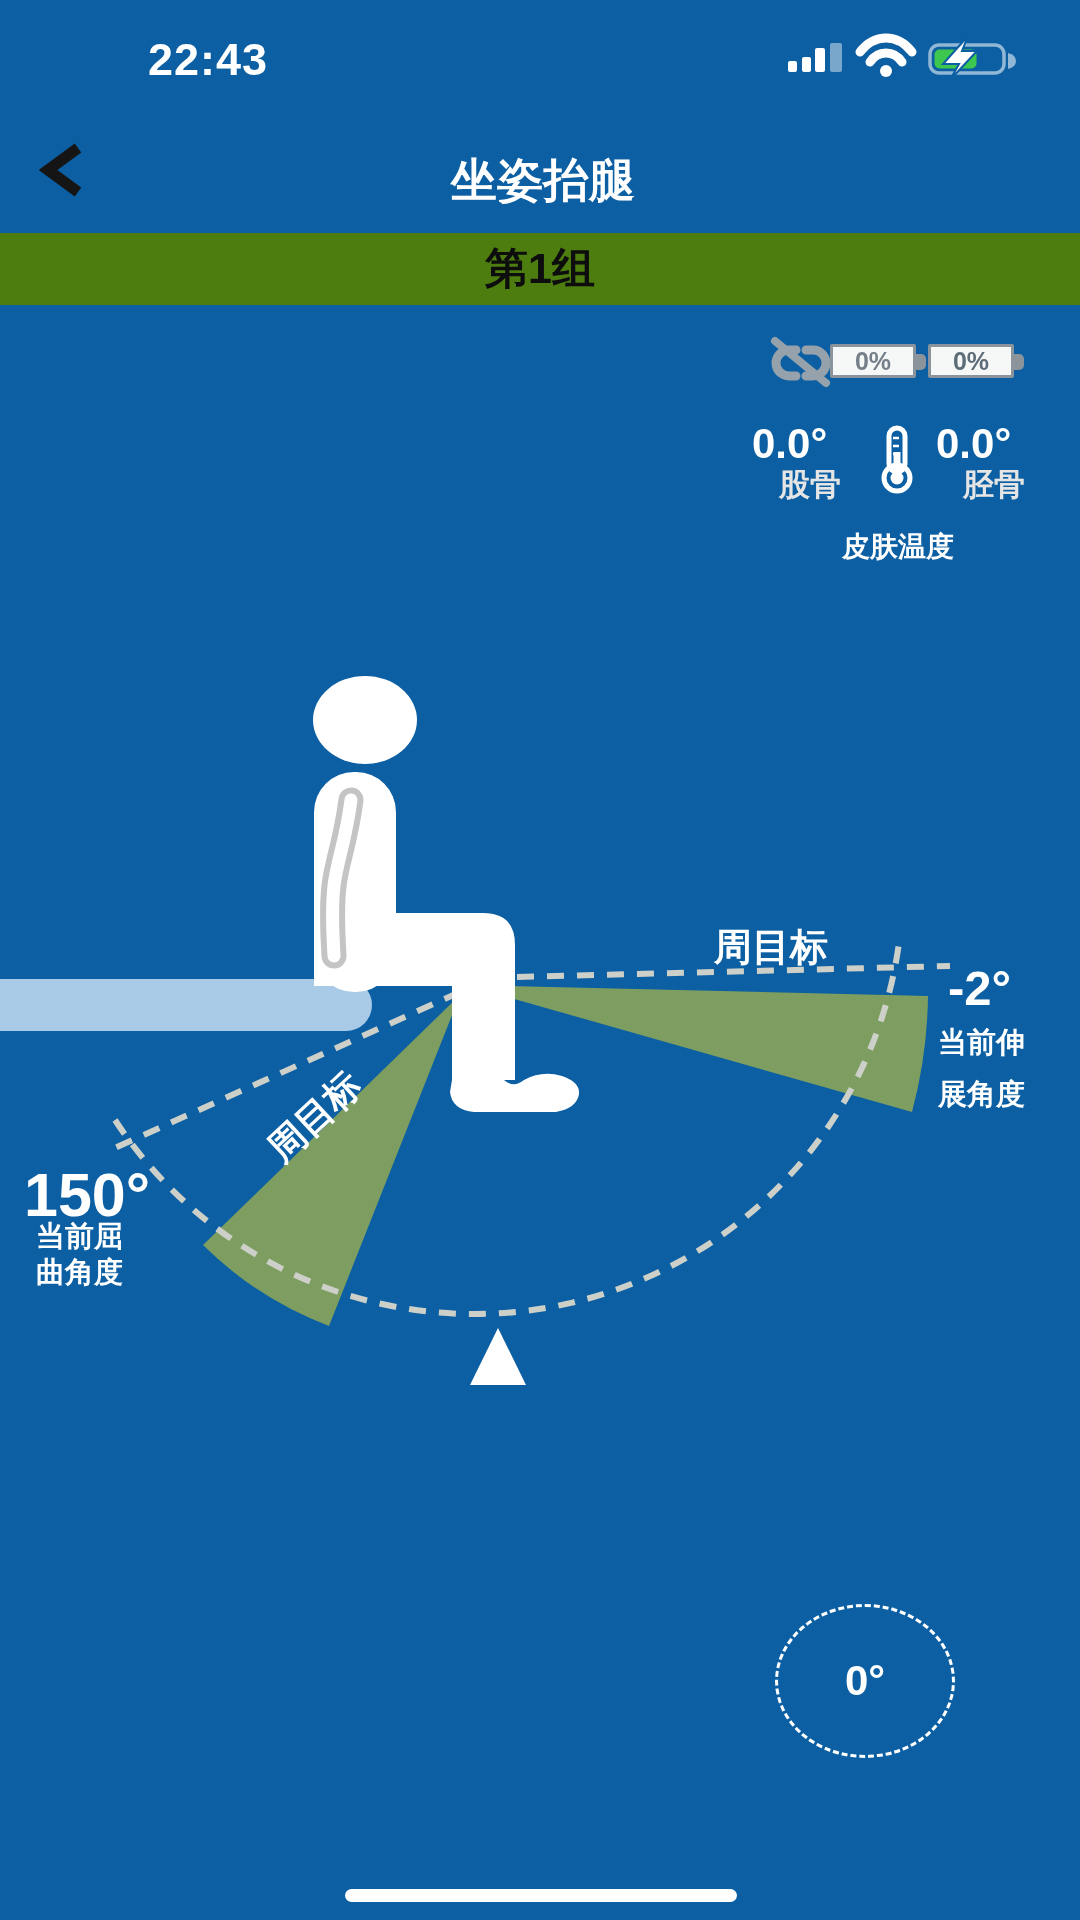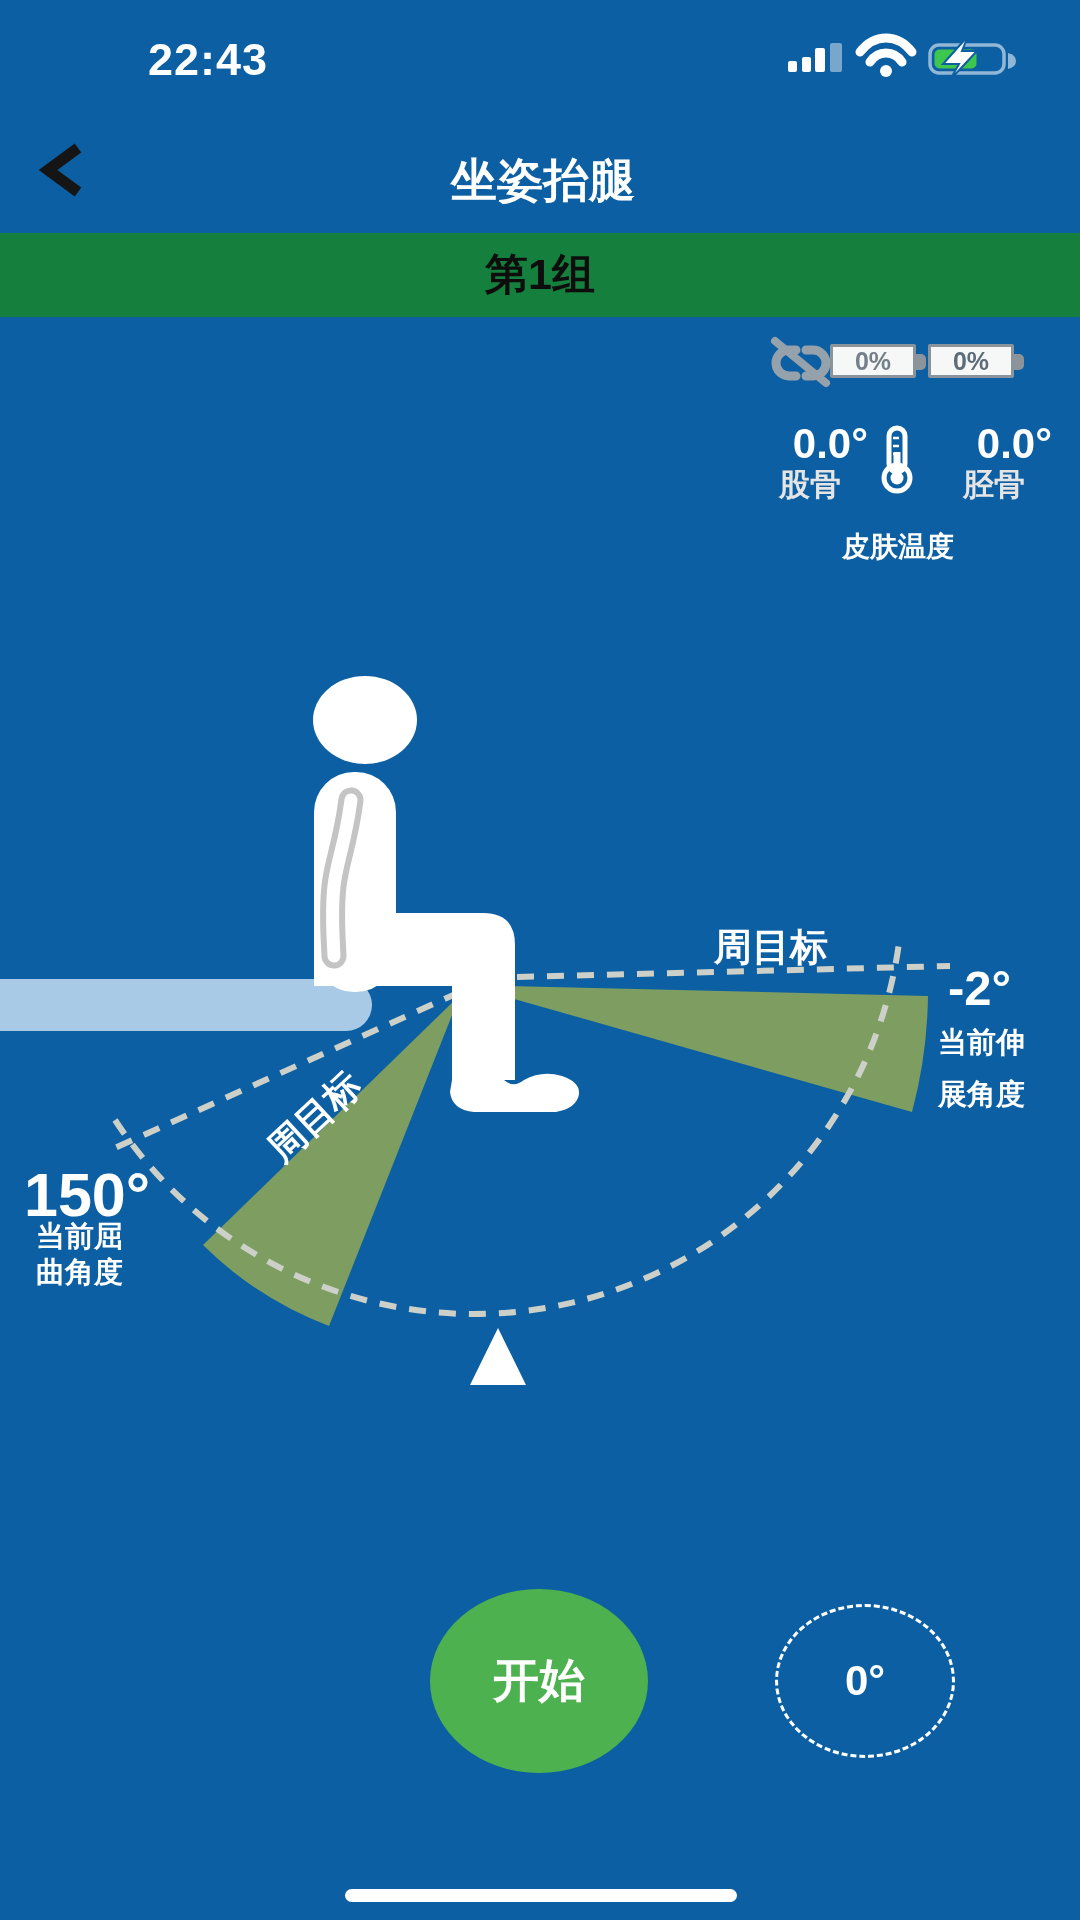--- a/index.html
+++ b/index.html
@@ -9,35 +9,35 @@
     font-family:"Liberation Sans","DejaVu Sans",sans-serif;
     -webkit-font-smoothing:antialiased;
   }
   .abs{position:absolute;}
   
   .status-time{left:112px;top:34px;font-size:45px;font-weight:bold;color:#fff;letter-spacing:1px;margin-left:36px;}
   
   .title{left:0;right:0;top:150px;text-align:center;font-size:46px;font-weight:bold;color:#fff;margin-left:6px;}
   
   .set-banner{
-    left:0;top:233px;width:1080px;height:84px;background:#15803d;
+    left:0;top:233px;width:1080px;height:72px;background:#4d7c0f;
     display:flex;align-items:center;justify-content:center;
     font-size:43px;font-weight:bold;color:#0d0d0d;
   }
   
   .sensor-batt{
     top:344px;width:86px;height:34px;box-sizing:border-box;
     background:#f6f7f7;border:3px solid #8b949b;border-radius:2px;
     display:flex;align-items:center;justify-content:center;
     font-size:25px;font-weight:bold;color:#747f89;
   }
   .batt-nub{position:absolute;right:-13px;top:7px;width:11px;height:16px;background:#8b949b;border-radius:0 5px 5px 0;}
   .batt1{left:830px;}
   .batt2{left:928px;color:#5d6c78;}
-  .sensor-val{top:420px;width:116px;text-align:right;font-size:42px;font-weight:bold;color:#fff;}
+  .sensor-val{top:420px;width:116px;text-align:left;font-size:42px;font-weight:bold;color:#fff;}
   .sensor-lab{top:464px;width:116px;text-align:center;font-size:31px;font-weight:bold;color:#e5e5e5;}
   .val-femur,.lab-femur{left:752px;}
   .val-tibia,.lab-tibia{left:936px;}
   .skin-temp{left:828px;top:528px;width:140px;text-align:center;font-size:28px;font-weight:bold;color:#fff;}
   
   .goal-ext{left:714px;top:922px;font-size:38px;font-weight:bold;color:#fff;}
   .goal-flex{
     left:230px;top:1092px;width:170px;text-align:center;
     font-size:37px;font-weight:bold;color:#fff;
     transform:rotate(-43deg);transform-origin:center;
@@ -159,17 +159,16 @@
   <div class="abs sensor-lab lab-tibia">胫骨</div>
   <div class="abs skin-temp">皮肤温度</div>
 
   <div class="abs goal-ext">周目标</div>
   <div class="abs goal-flex">周目标</div>
   <div class="abs ext-value">-2°</div>
   <div class="abs ext-desc">当前伸展角度</div>
   <div class="abs flex-value">150°</div>
   <div class="abs flex-desc">当前屈曲角度</div>
 
-  <button class="abs start-btn">开始</button>
   <div class="abs angle-circle">0°</div>
   <div class="abs home-indicator"></div>
 
 </div>
 
 </body></html>

